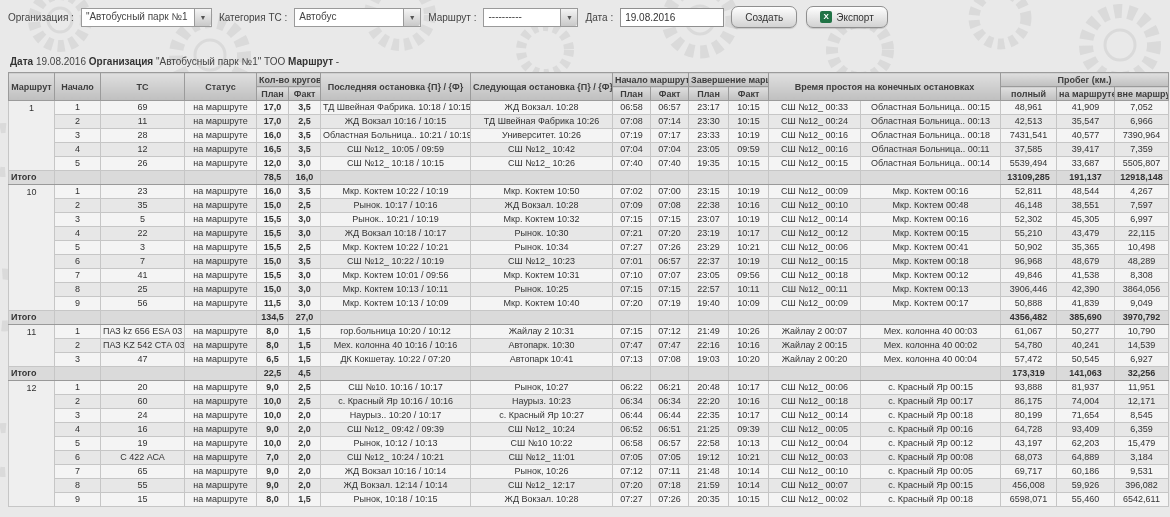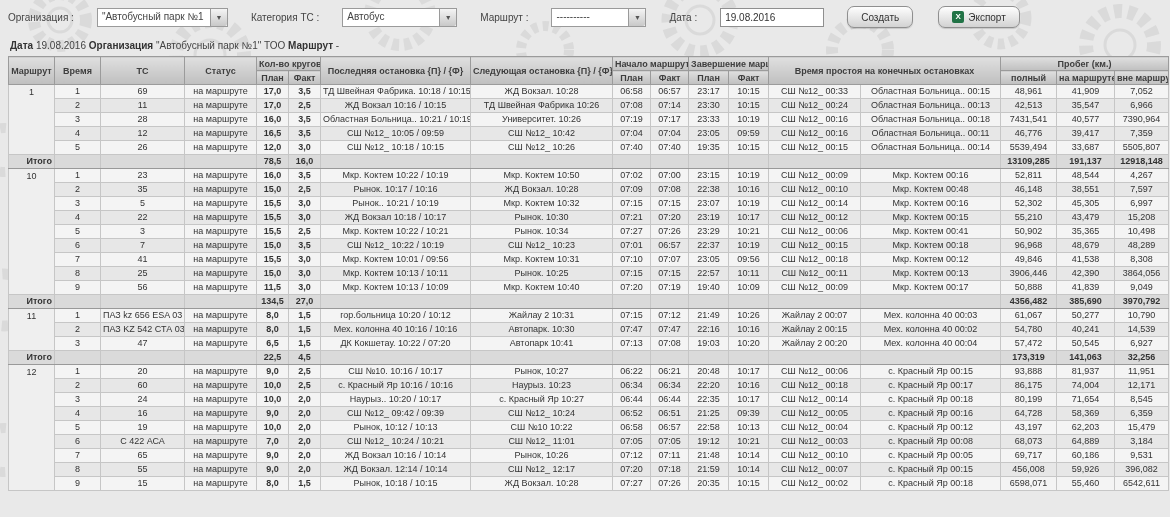--- a/index.html
+++ b/index.html
@@ -8,27 +8,27 @@
     width:1170px; height:517px; overflow:hidden; position:relative;
     background:#e9e9e9;
     font-family:"Liberation Sans","DejaVu Sans",sans-serif;
     color:#333;
   }
   .bg-gears { position:absolute; left:0; top:0; width:1170px; height:517px; z-index:0; }
   .content { position:relative; z-index:1; padding:6px 0 0 8px; }
 
   .page-title { font-size:13px; font-weight:bold; color:#333; margin:4px 0 14px 2px; }
 
-  .toolbar { display:flex; align-items:center; gap:23px; font-size:10px; color:#444; margin-bottom:12px; }
+  .toolbar { display:flex; align-items:center; gap:7px; font-size:10px; color:#444; margin-bottom:28px; }
   .toolbar .lbl { white-space:nowrap; }
   .dropdown { display:inline-flex; align-items:stretch; background:#fff; border:1px solid #9a9a9a; height:19px; }
   .dropdown .val { padding:2px 4px 0 4px; font-size:10px; white-space:nowrap; overflow:hidden; }
   .dropdown .arrow-btn { width:17px; background:linear-gradient(#f4f4f4,#c9c9c9); border-left:1px solid #9a9a9a;
     display:flex; align-items:center; justify-content:center; font-size:7px; color:#555; border-radius:0 2px 2px 0; }
-  .dd-org .val { width:112px; } .dd-cat .val { width:96px; } .dd-route .val { width:76px; }
+  .dd-org .val { width:112px; } .dd-cat .val { width:108px; } .dd-route .val { width:76px; }
   .date-input { width:104px; height:19px; border:1px solid #8f8f8f; font-size:10px; padding:0 4px;
     font-family:"Liberation Sans","DejaVu Sans",sans-serif; color:#333; background:#fff; }
   .btn { height:22px; padding:0 13px; border:1px solid #8f8f8f; border-radius:7px;
     background:linear-gradient(#fefefe,#d2d2d2); font-size:10px; color:#333;
     font-family:"Liberation Sans","DejaVu Sans",sans-serif; display:inline-flex; align-items:center; gap:4px;
     box-shadow:0 1px 1px rgba(0,0,0,.15); cursor:pointer; }
   .btn-export { margin-left:2px; }
   .xls-icon { width:12px; height:12px; background:#217346; border-radius:2px; color:#fff; font-size:8px;
     font-weight:bold; display:inline-flex; align-items:center; justify-content:center; line-height:1; }
 
@@ -42,21 +42,21 @@
   }
   .report td {
     border:1px solid #c6c6c6; padding:0 2px; text-align:center; color:#333;
     height:13px; line-height:13px; white-space:nowrap; overflow:hidden; font-size:9px;
   }
   tr.even td { background:#f4f4f4; }
   tr.odd  td { background:#e7e7e7; }
   td.route-cell { background:#efefef !important; vertical-align:top; line-height:14px; }
   td.c3, td.c4 { font-weight:bold; }
   tr.total td { background:#dadada !important; font-weight:bold; border-top:1px solid #999; border-bottom:1px solid #999; }
-  tr.total td.total-label { text-align:right; }
+  tr.total td.total-label { text-align:left; }
 </style>
 </head>
 <body>
 
 <svg class="bg-gears" viewBox="0 0 1170 517" xmlns="http://www.w3.org/2000/svg">
   <g fill="none" stroke="#d9d9d9" opacity="0.9">
     <circle cx="60" cy="20" r="26" stroke-width="12" stroke-dasharray="7 5"></circle>
     <circle cx="60" cy="20" r="12" stroke-width="3"></circle>
     <circle cx="210" cy="55" r="34" stroke-width="14" stroke-dasharray="8 6"></circle>
     <circle cx="210" cy="55" r="15" stroke-width="3"></circle>
@@ -129,21 +129,21 @@
         <col style="width:40px">
       <col style="width:92px">
         <col style="width:140px">
         <col style="width:56px">
         <col style="width:58px">
         <col style="width:54px">
     </colgroup>
     <thead>
       <tr>
         <th rowspan="2">Маршрут</th>
-        <th rowspan="2">Время</th>
+        <th rowspan="2">Начало</th>
         <th rowspan="2">ТС</th>
         <th rowspan="2">Статус</th>
         <th colspan="2">Кол-во кругов</th>
         <th rowspan="2">Последняя остановка {П} / {Ф}</th>
         <th rowspan="2">Следующая остановка {П} / {Ф}</th>
         <th colspan="2">Начало маршрута</th>
         <th colspan="2">Завершение маршрута</th>
         <th colspan="2" rowspan="2">Время простоя на конечных остановках</th>
         <th colspan="3">Пробег (км.)</th>
       </tr>
@@ -222,21 +222,21 @@
           <td class="c3">16,5</td>
           <td class="c4">3,5</td>
           <td class="c5">СШ №12_ 10:05 / 09:59</td>
           <td class="c6">СШ №12_ 10:42</td>
           <td class="c7">07:04</td>
           <td class="c8">07:04</td>
           <td class="c9">23:05</td>
           <td class="c10">09:59</td>
           <td class="c11">СШ №12_ 00:16</td>
           <td class="c12">Областная Больница.. 00:11</td>
-          <td class="c13">46,776</td>
+          <td class="c13">37,585</td>
           <td class="c14">39,417</td>
           <td class="c15">7,359</td>
         </tr>
         <tr class="even">
           <td class="c0">5</td>
           <td class="c1">26</td>
           <td class="c2">на маршруте</td>
           <td class="c3">12,0</td>
           <td class="c4">3,0</td>
           <td class="c5">СШ №12_ 10:18 / 10:15</td>
@@ -334,21 +334,21 @@
           <td class="c5">ЖД Вокзал 10:18 / 10:17</td>
           <td class="c6">Рынок. 10:30</td>
           <td class="c7">07:21</td>
           <td class="c8">07:20</td>
           <td class="c9">23:19</td>
           <td class="c10">10:17</td>
           <td class="c11">СШ №12_ 00:12</td>
           <td class="c12">Мкр. Коктем 00:15</td>
           <td class="c13">55,210</td>
           <td class="c14">43,479</td>
-          <td class="c15">15,208</td>
+          <td class="c15">22,115</td>
         </tr>
         <tr class="even">
           <td class="c0">5</td>
           <td class="c1">3</td>
           <td class="c2">на маршруте</td>
           <td class="c3">15,5</td>
           <td class="c4">2,5</td>
           <td class="c5">Мкр. Коктем 10:22 / 10:21</td>
           <td class="c6">Рынок. 10:34</td>
           <td class="c7">07:27</td>
@@ -589,21 +589,21 @@
           <td class="c4">2,0</td>
           <td class="c5">СШ №12_ 09:42 / 09:39</td>
           <td class="c6">СШ №12_ 10:24</td>
           <td class="c7">06:52</td>
           <td class="c8">06:51</td>
           <td class="c9">21:25</td>
           <td class="c10">09:39</td>
           <td class="c11">СШ №12_ 00:05</td>
           <td class="c12">с. Красный Яр 00:16</td>
           <td class="c13">64,728</td>
-          <td class="c14">58,369</td>
+          <td class="c14">93,409</td>
           <td class="c15">6,359</td>
         </tr>
         <tr class="even">
           <td class="c0">5</td>
           <td class="c1">19</td>
           <td class="c2">на маршруте</td>
           <td class="c3">10,0</td>
           <td class="c4">2,0</td>
           <td class="c5">Рынок, 10:12 / 10:13</td>
           <td class="c6">СШ №10 10:22</td>

